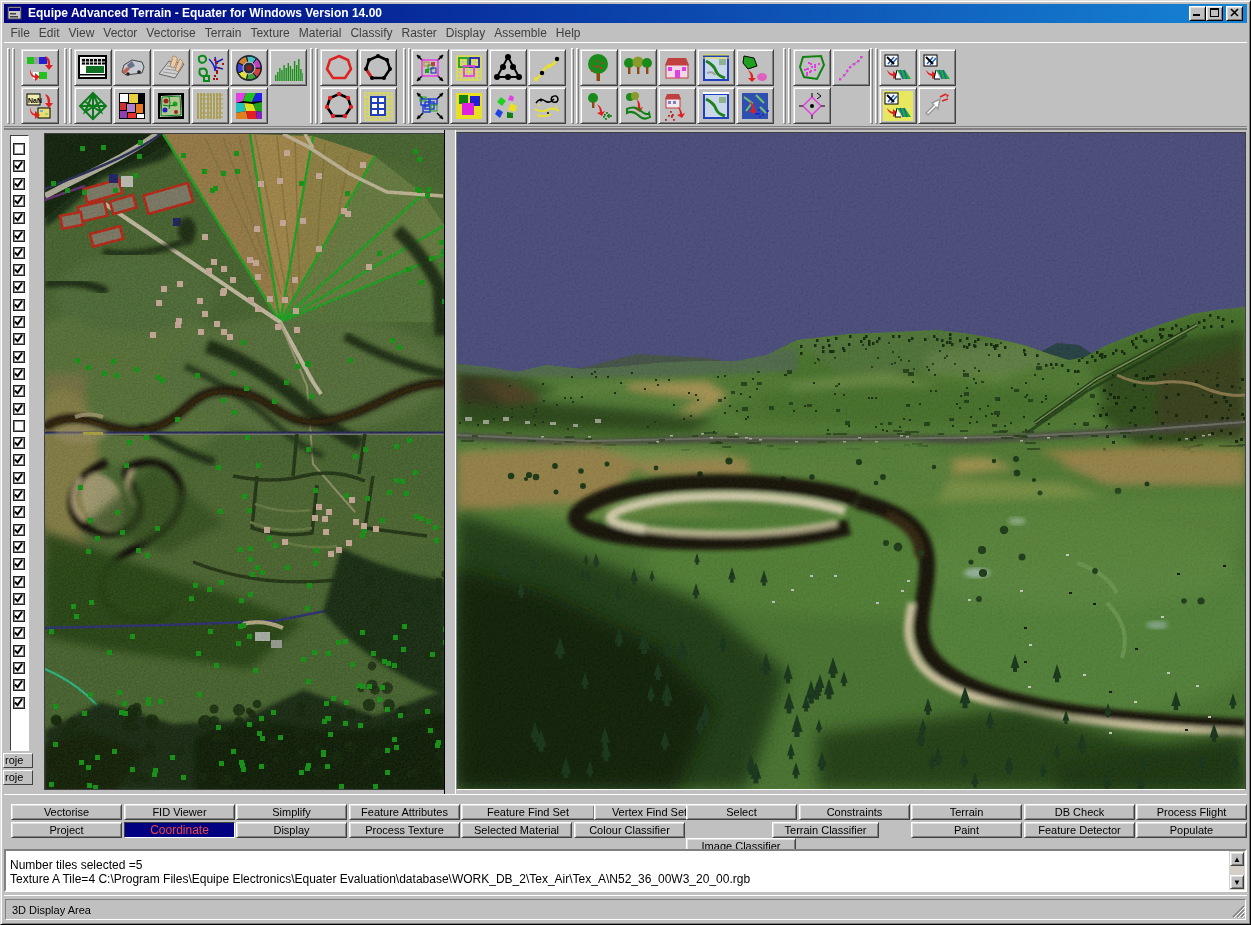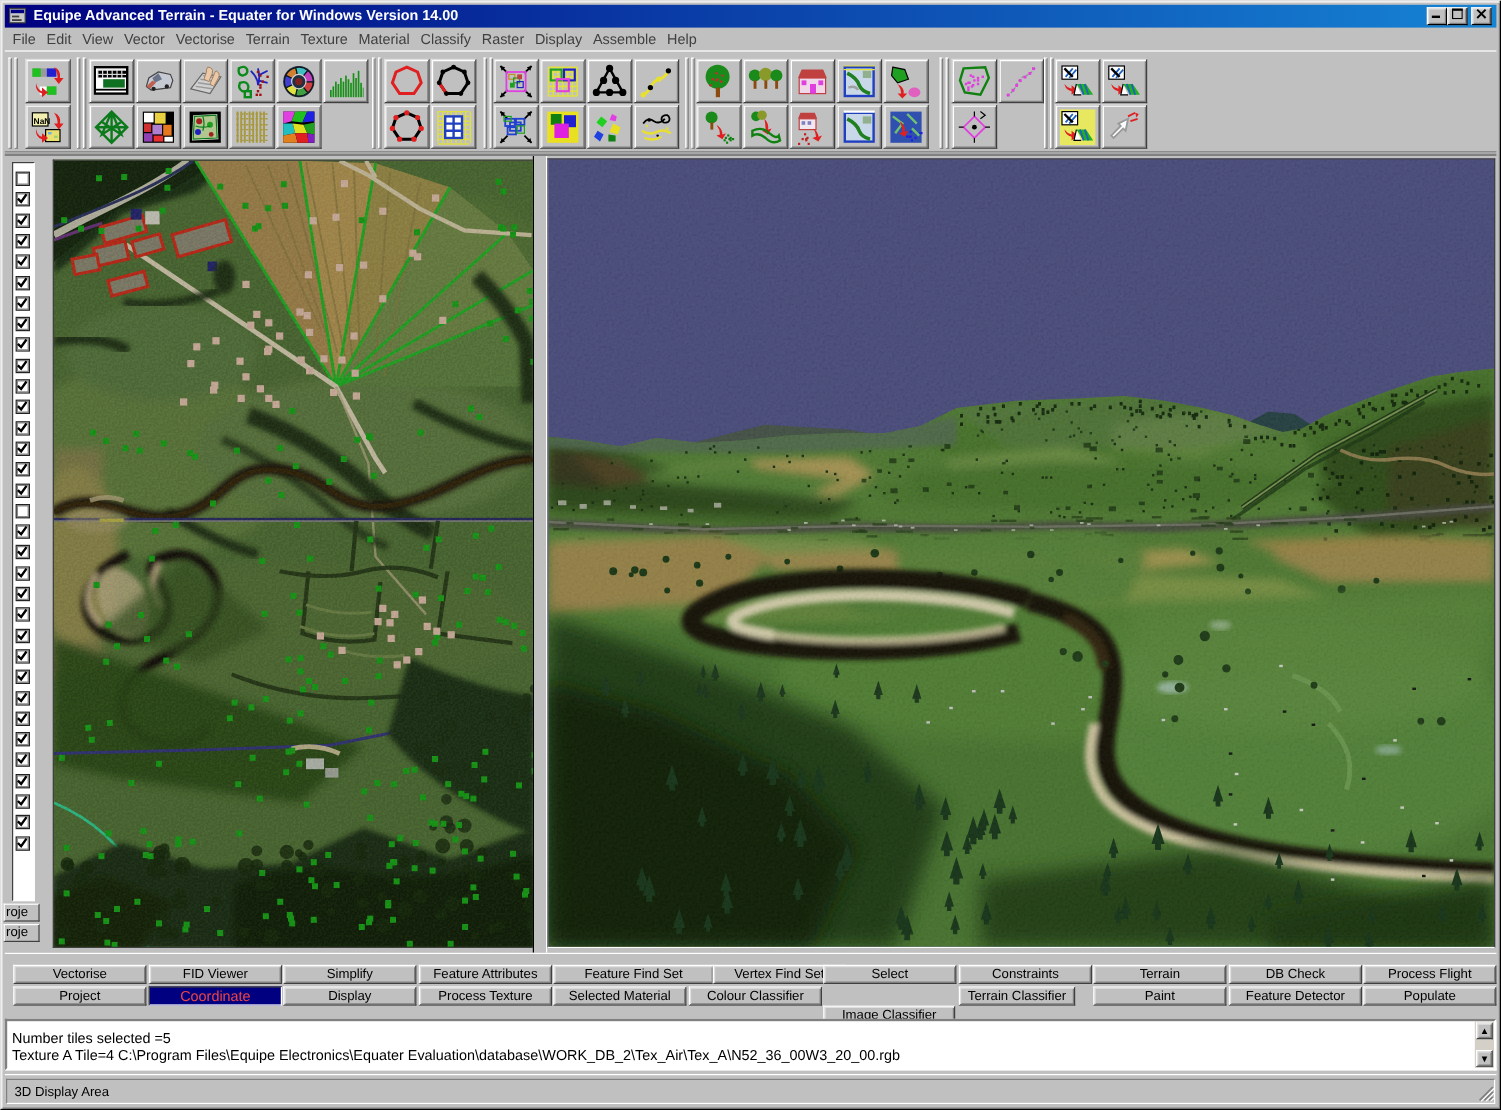--- a/index.html
+++ b/index.html
@@ -1938,21 +1938,21 @@
     <div class="gb" style="left:907px;top:9px;width:111px">Terrain</div>
     <div class="gb" style="left:1020px;top:9px;width:111px">DB Check</div>
     <div class="gb" style="left:1132px;top:9px;width:111px">Process Flight</div>
     <div class="gb" style="left:7px;top:27px;width:111px">Project</div>
     <div class="gb sel" style="left:120px;top:27px;width:111px">Coordinate</div>
     <div class="gb" style="left:232px;top:27px;width:111px">Display</div>
     <div class="gb" style="left:345px;top:27px;width:111px">Process Texture</div>
     <div class="gb" style="left:457px;top:27px;width:111px">Selected Material</div>
     <div class="gb" style="left:570px;top:27px;width:111px">Colour Classifier</div>
     <div class="gb" style="left:682px;top:43px;width:110px">Image Classifier</div>
-    <div class="gb" style="left:795px;top:27px;width:97px">Terrain Classifier</div>
+    <div class="gb" style="left:768px;top:27px;width:107px">Terrain Classifier</div>
     <div class="gb" style="left:907px;top:27px;width:111px">Paint</div>
     <div class="gb" style="left:1020px;top:27px;width:111px">Feature Detector</div>
     <div class="gb" style="left:1132px;top:27px;width:111px">Populate</div>
   </div>
 <div class="txta">
     <div style="height:7px"></div>
     <div class="ln">Number tiles selected =5</div>
     <div class="ln">Texture A Tile=4 C:\Program Files\Equipe Electronics\Equater Evaluation\database\WORK_DB_2\Tex_Air\Tex_A\N52_36_00W3_20_00.rgb</div>
     <div class="vscroll">
       <div class="varr" style="top:1px">▲</div>

